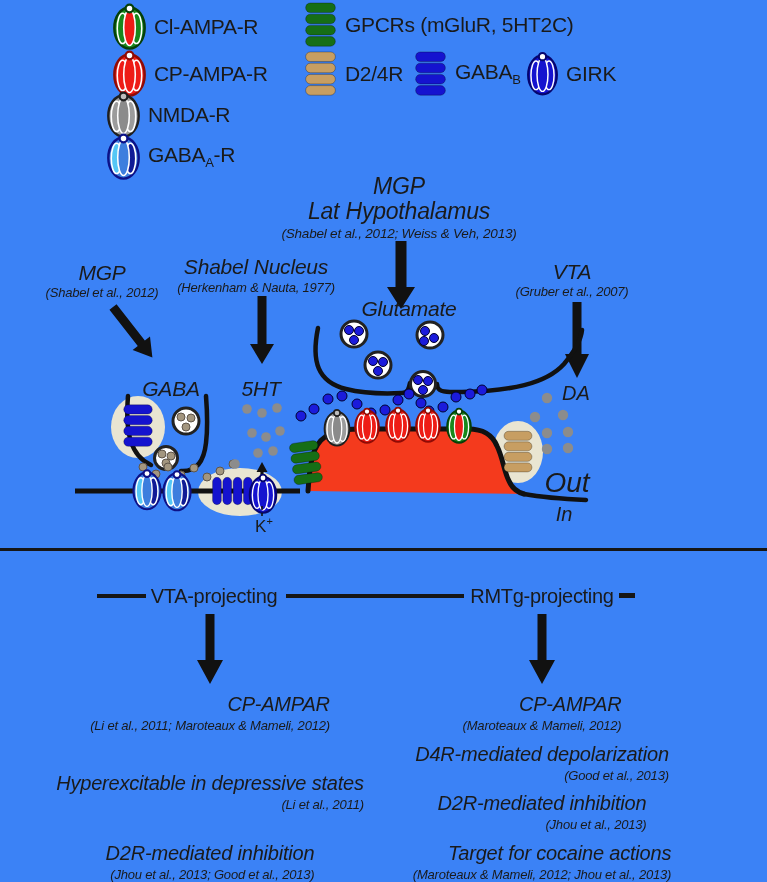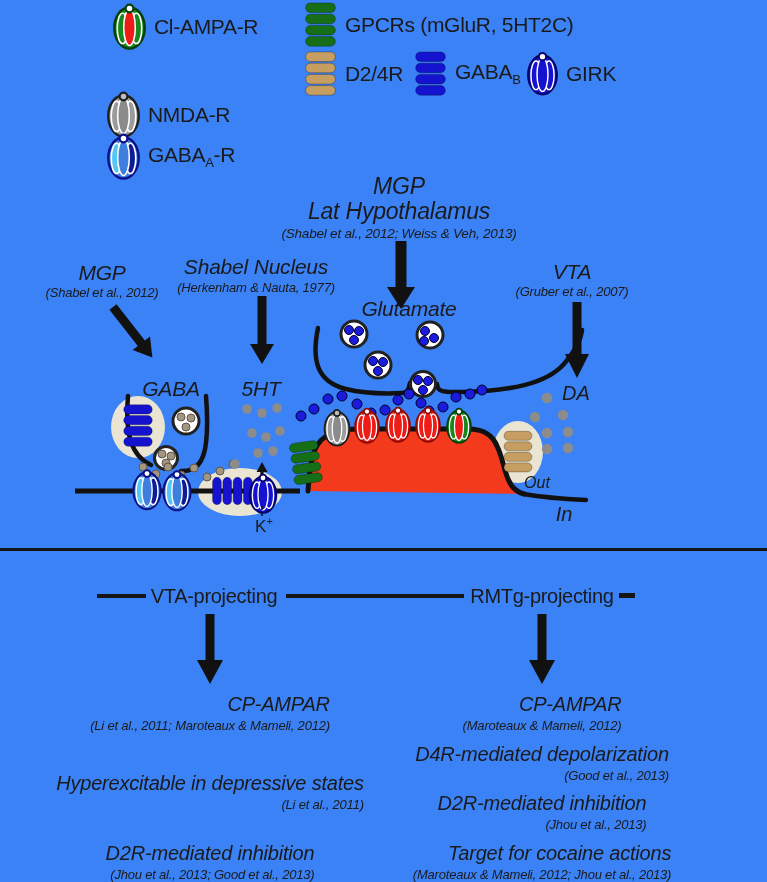--- a/index.html
+++ b/index.html
@@ -218,20 +218,26 @@
 
     <path d="M262,506 L262,516" stroke="#111" stroke-width="1.6" stroke-dasharray="4 3"></path>
   </svg>
 
   <div class="legend-row" style="left:112px;top:3px;">
     <svg width="35" height="48" viewBox="-19 -26 38 52">
         <use href="#r-clampa"></use>
       </svg>
     <span class="legend-label">Cl-AMPA-R</span>
   </div>
+  <div class="legend-row" style="left:112px;top:50px;">
+    <svg width="35" height="48" viewBox="-19 -26 38 52">
+        <use href="#r-cpampa"></use>
+      </svg>
+    <span class="legend-label">CP-AMPA-R</span>
+  </div>
   <div class="legend-row" style="left:106px;top:91px;">
     <svg width="35" height="48" viewBox="-19 -26 38 52">
         <use href="#r-nmda"></use>
       </svg>
     <span class="legend-label">NMDA-R</span>
   </div>
   <div class="legend-row" style="left:106px;top:133px;">
     <svg width="35" height="48" viewBox="-19 -26 38 52">
         <use href="#r-gabaa"></use>
       </svg>
@@ -273,21 +279,21 @@
   <div class="pos it ref" style="left:256px;top:287px;">(Herkenham &amp; Nauta, 1977)</div>
 
   <div class="pos it big" style="left:572px;top:272px;">VTA</div>
   <div class="pos it ref" style="left:572px;top:291px;">(Gruber et al., 2007)</div>
 
   <div class="pos it big" style="left:409px;top:309px;">Glutamate</div>
   <div class="pos it big" style="left:171px;top:389px;">GABA</div>
   <div class="pos it big" style="left:261px;top:389px;">5HT</div>
   <div class="pos it" style="left:576px;top:393px;font-size:20px;">DA</div>
 
-  <div class="pos it" style="left:537px;top:483px;font-size:16px;">Out</div>
+  <div class="pos it" style="left:567px;top:483px;font-size:28px;">Out</div>
   <div class="pos it" style="left:564px;top:514px;font-size:20px;">In</div>
   <div class="pos" style="left:264px;top:526px;font-size:17px;"><span>K</span><span class="ksup">+</span></div>
 
   <div class="hline" style="left:0;top:548px;width:767px;height:3px;"></div>
   <div class="hline" style="left:97px;top:594px;width:49px;height:3.5px;"></div>
   <div class="hline" style="left:286px;top:594px;width:178px;height:3.5px;"></div>
   <div class="hline" style="left:619px;top:593px;width:16px;height:4.5px;"></div>
   <div class="pos proj-title" style="left:214px;top:596px;">VTA-projecting</div>
   <div class="pos proj-title" style="left:542px;top:596px;">RMTg-projecting</div>
 

